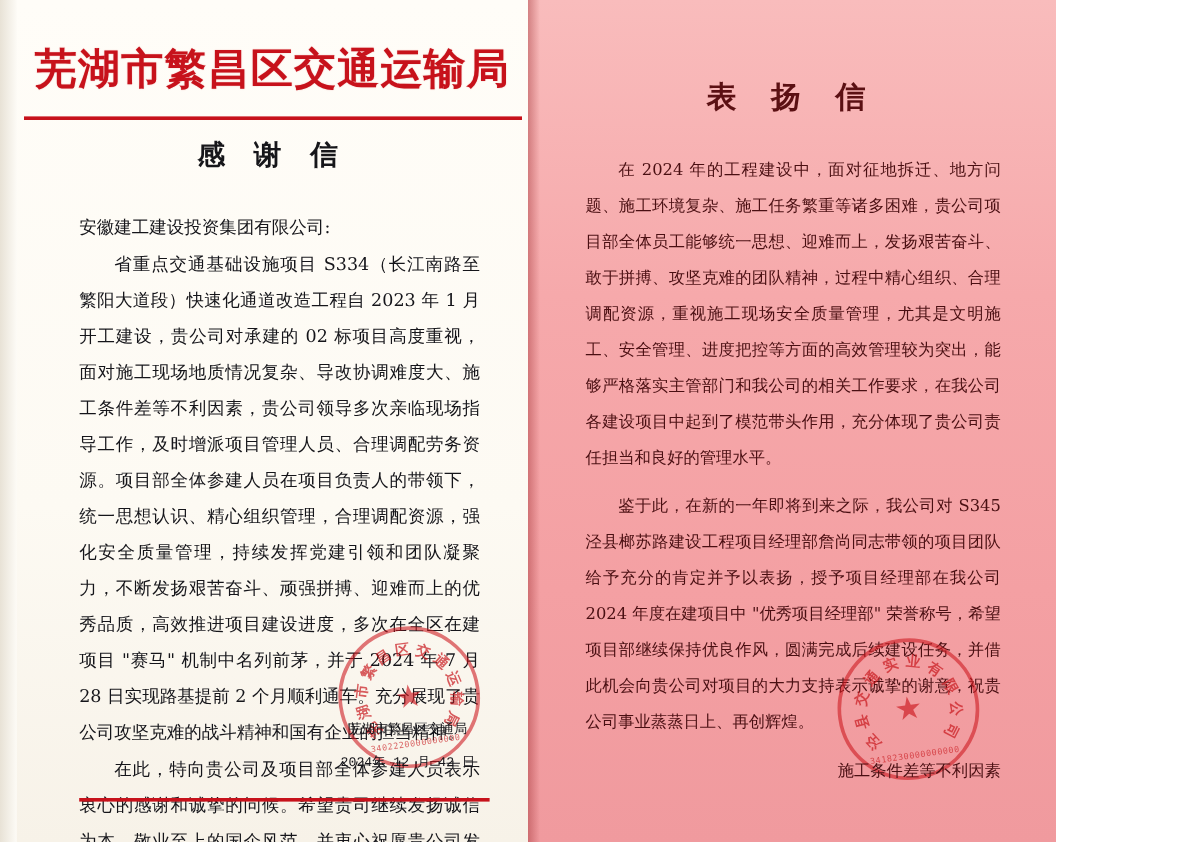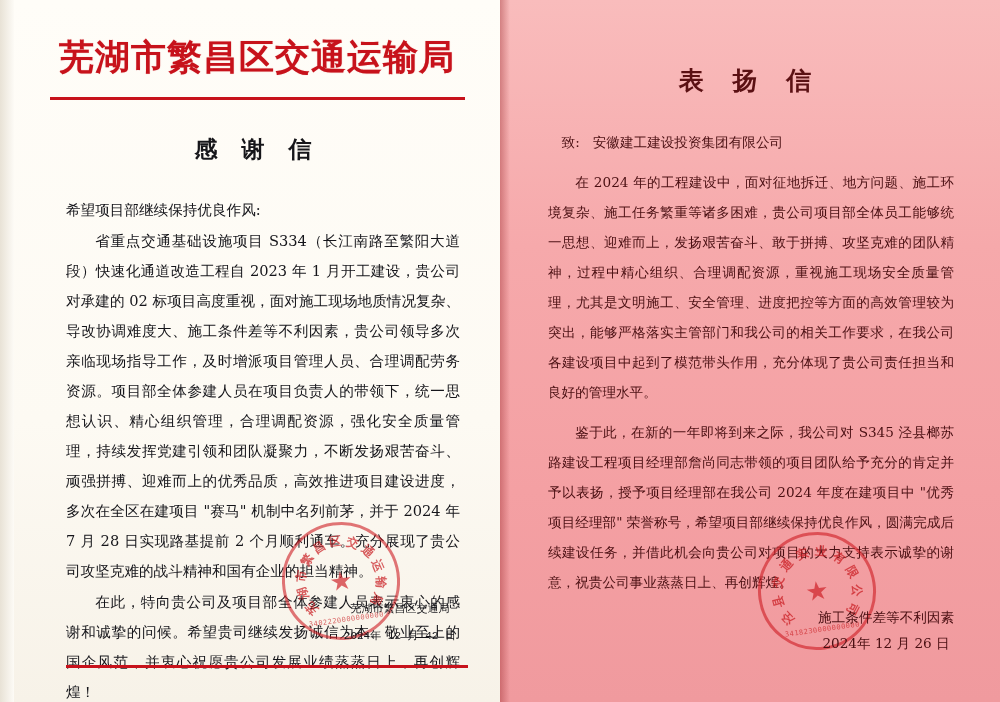--- a/index.html
+++ b/index.html
@@ -5,21 +5,21 @@
   * { box-sizing: border-box; }
   html, body {
     margin: 0; padding: 0;
     width: 1000px; height: 702px;
     overflow: hidden;
     background: #ffffff;
     font-family: "DejaVu Sans", "Liberation Sans", sans-serif;
   }
   .page {
     position: relative;
-    width: 1000px; height: 702px;
+    width: 880px; height: 702px;
     display: flex;
   }
 
   
   .letter-left {
     position: relative;
     width: 500px; height: 702px;
     background: #fdfbf6;
     overflow: hidden;
   }
@@ -53,21 +53,21 @@
     height: 3px;
     margin: 16px auto 0;
     background: #c7121b;
   }
   .ltitle {
     text-align: center;
     font-family: "DejaVu Serif", "Liberation Serif", serif;
     font-weight: bold;
     font-size: 23px;
     letter-spacing: 8px;
-    margin-top: 34px;
+    margin-top: 14px;
     color: #16161a;
   }
   .lbody {
     margin: 30px 40px 0 52px;
     font-family: "DejaVu Serif", "Liberation Serif", serif;
     font-size: 14.6px;
     line-height: 30px;
     color: #15151a;
     text-align: justify;
   }
@@ -186,21 +186,21 @@
     <div class="paper-left">
 
       <div class="lhead">
         <div class="org">芜湖市繁昌区交通运输局</div>
         <div class="lrule"></div>
       </div>
 
       <div class="ltitle">感 谢 信</div>
 
       <div class="lbody">
-        <p>希望项目部继续保持优良作风:</p>
+        <p>安徽建工建设投资集团有限公司:</p>
         <p class="indent">省重点交通基础设施项目 S334（长江南路至繁阳大道段）快速化通道改造工程自 2023 年 1 月开工建设，贵公司对承建的 02 标项目高度重视，面对施工现场地质情况复杂、导改协调难度大、施工条件差等不利因素，贵公司领导多次亲临现场指导工作，及时增派项目管理人员、合理调配劳务资源。项目部全体参建人员在项目负责人的带领下，统一思想认识、精心组织管理，合理调配资源，强化安全质量管理，持续发挥党建引领和团队凝聚力，不断发扬艰苦奋斗、顽强拼搏、迎难而上的优秀品质，高效推进项目建设进度，多次在全区在建项目 "赛马" 机制中名列前茅，并于 2024 年 7 月 28 日实现路基提前 2 个月顺利通车。充分展现了贵公司攻坚克难的战斗精神和国有企业的担当精神。</p>
         <p class="indent">在此，特向贵公司及项目部全体参建人员表示衷心的感谢和诚挚的问候。希望贵司继续发扬诚信为本、敬业至上的国企风范，并衷心祝愿贵公司发展业绩蒸蒸日上，再创辉煌！</p>
       </div>
 
       <div class="seal seal-left">
         <div class="ring-text">
             <span style="font-size: 12px; transform: rotate(-125deg) translate(-6px, -48px);">芜</span>
             <span style="font-size: 12px; transform: rotate(-100deg) translate(-6px, -48px);">湖</span>
             <span style="font-size: 12px; transform: rotate(-75deg) translate(-6px, -48px);">市</span>
             <span style="font-size: 12px; transform: rotate(-50deg) translate(-6px, -48px);">繁</span>
@@ -223,25 +223,20 @@
 
       <div class="lfooter-rule"></div>
     </div>
   </div>
 
   <div class="letter-right">
 
     <div class="rtitle">表 扬 信</div>
 
     <div class="rbody">
-      <p style="text-indent:1em">
-        <span>致:</span>
-        &nbsp;
-        <span>安徽建工建设投资集团有限公司</span>
-      </p>
       <p class="indent">在 2024 年的工程建设中，面对征地拆迁、地方问题、施工环境复杂、施工任务繁重等诸多困难，贵公司项目部全体员工能够统一思想、迎难而上，发扬艰苦奋斗、敢于拼搏、攻坚克难的团队精神，过程中精心组织、合理调配资源，重视施工现场安全质量管理，尤其是文明施工、安全管理、进度把控等方面的高效管理较为突出，能够严格落实主管部门和我公司的相关工作要求，在我公司各建设项目中起到了模范带头作用，充分体现了贵公司责任担当和良好的管理水平。</p>
       <p class="indent">鉴于此，在新的一年即将到来之际，我公司对 S345 泾县榔苏路建设工程项目经理部詹尚同志带领的项目团队给予充分的肯定并予以表扬，授予项目经理部在我公司 2024 年度在建项目中 "优秀项目经理部" 荣誉称号，希望项目部继续保持优良作风，圆满完成后续建设任务，并借此机会向贵公司对项目的大力支持表示诚挚的谢意，祝贵公司事业蒸蒸日上、再创辉煌。</p>
     </div>
 
     <div class="seal seal-right">
         <div class="ring-text">
           <span style="font-size: 12px; transform: rotate(-125deg) translate(-6px, -48px);">泾</span>
           <span style="font-size: 12px; transform: rotate(-97.2222deg) translate(-6px, -48px);">县</span>
           <span style="font-size: 12px; transform: rotate(-69.4444deg) translate(-6px, -48px);">交</span>
           <span style="font-size: 12px; transform: rotate(-41.6667deg) translate(-6px, -48px);">通</span>
@@ -251,17 +246,16 @@
           <span style="font-size: 12px; transform: rotate(69.4444deg) translate(-6px, -48px);">限</span>
           <span style="font-size: 12px; transform: rotate(97.2222deg) translate(-6px, -48px);">公</span>
           <span style="font-size: 12px; transform: rotate(125deg) translate(-6px, -48px);">司</span>
         </div>
       <div class="inner-star">★</div>
       <div class="bottom-text">3418230000000000</div>
     </div>
 
     <div class="rsign">
       <div>施工条件差等不利因素</div>
-      <div>2024年 12 月 26 日</div>
     </div>
   </div>
 
 </div>
 
 </body></html>

